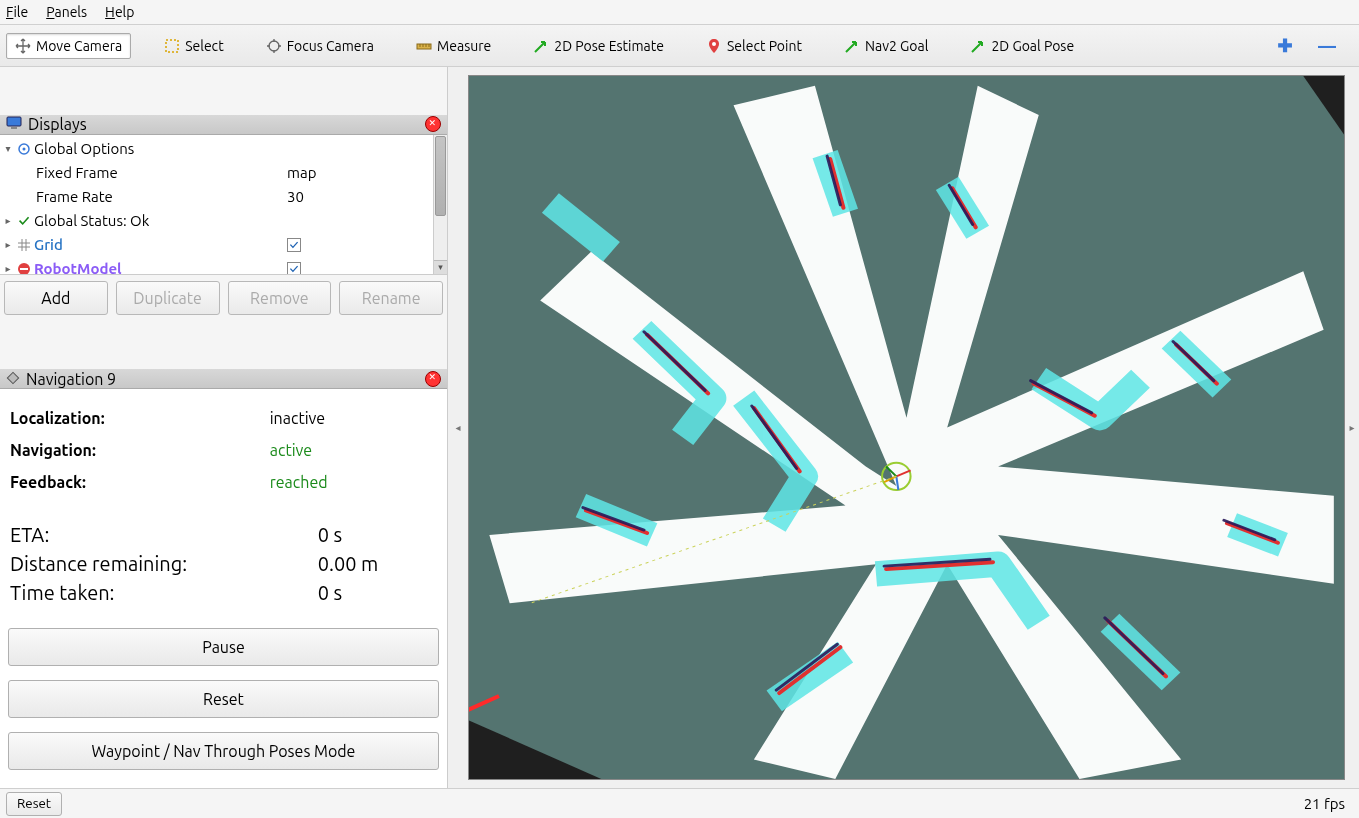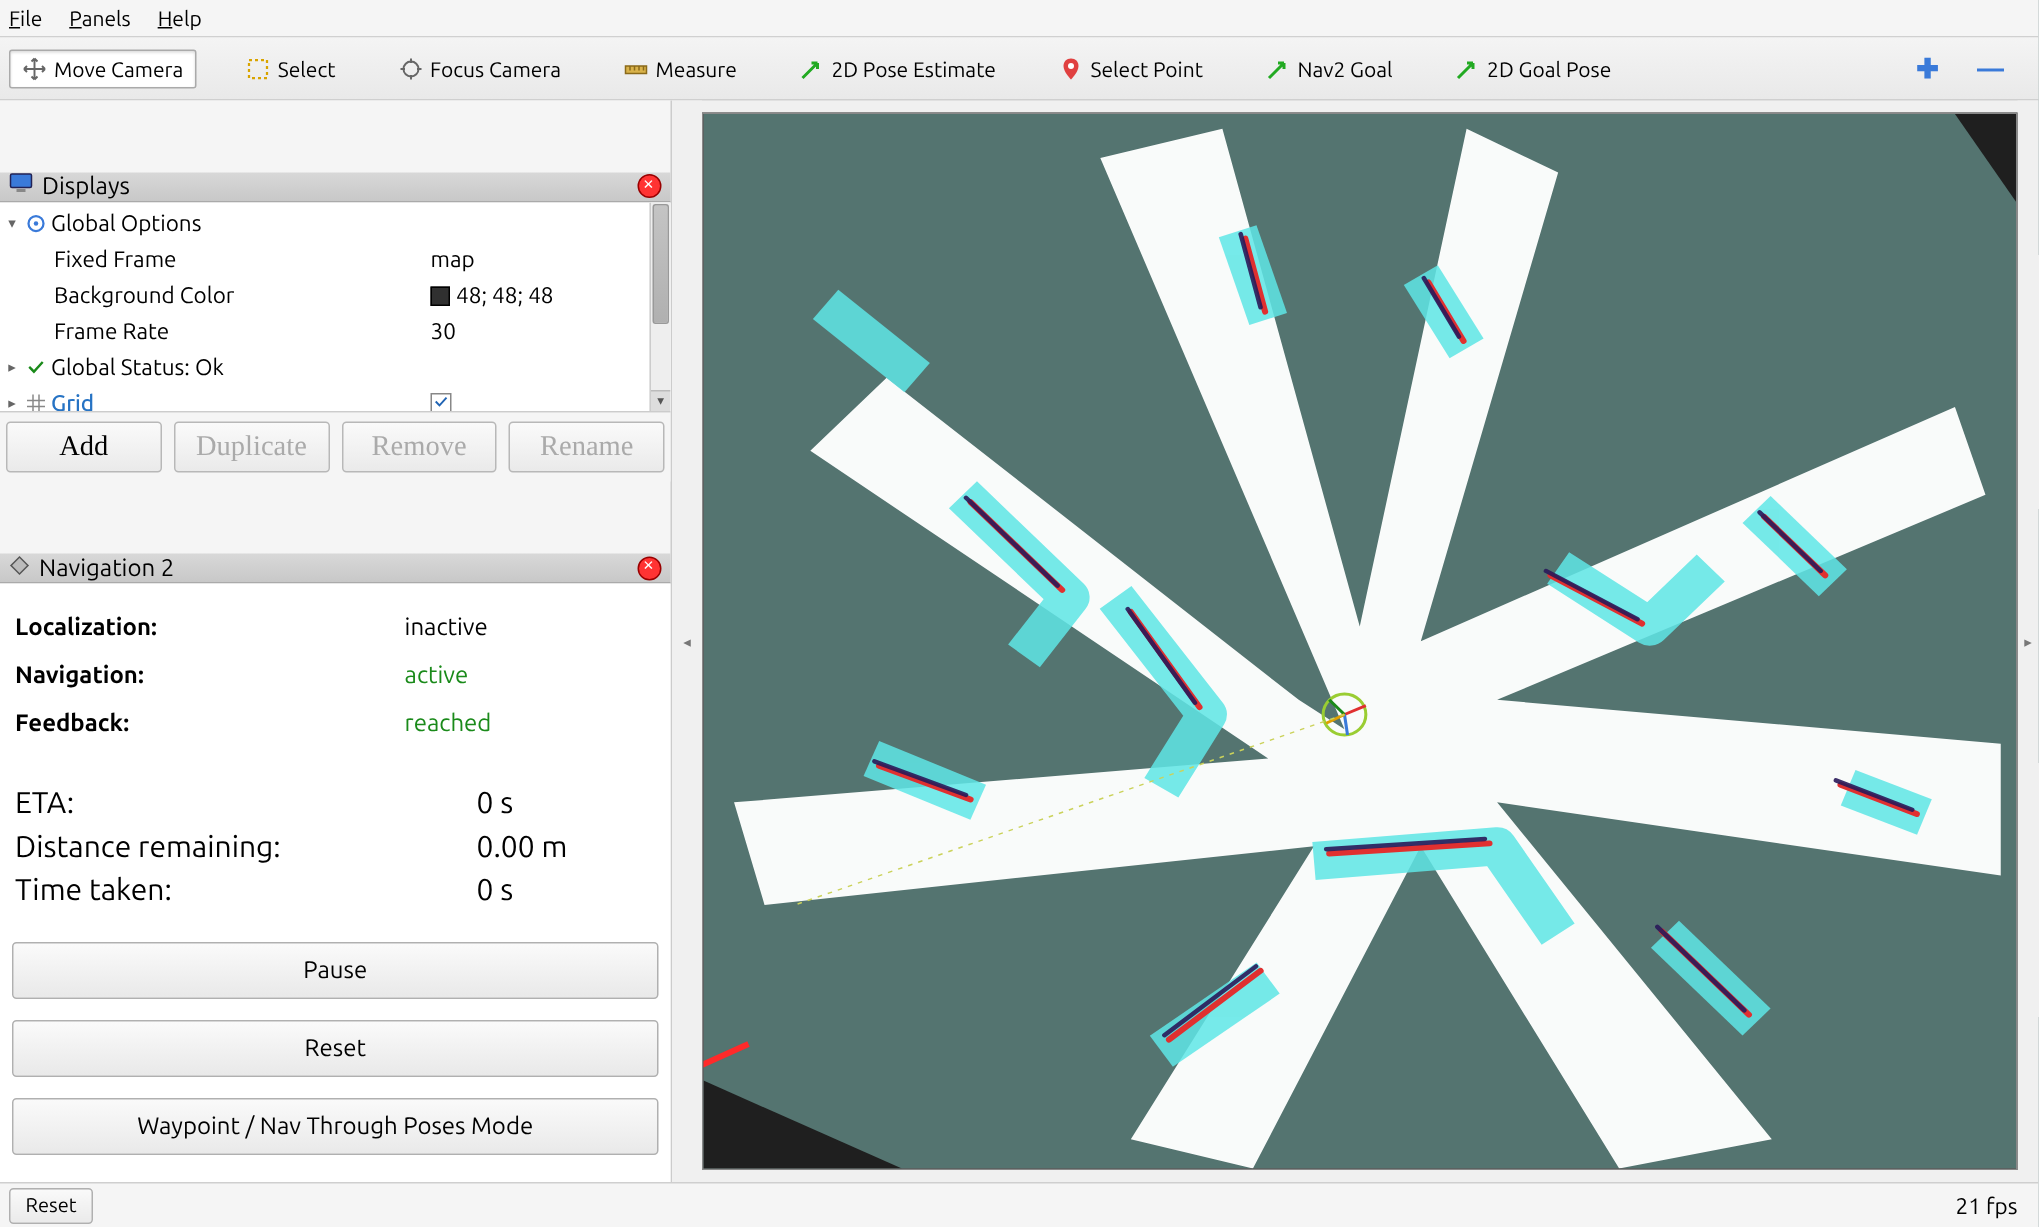--- a/index.html
+++ b/index.html
@@ -39,21 +39,21 @@
   .tree-row.robotmodel .lbl { color: #8b5cf6; font-weight: 600; }
   .tree-row.tf .lbl { color: #3b82f6; font-weight: 600; }
   .tree-row .cbx { width: 14px; height: 14px; border: 1px solid #888; background: #fff; display: flex; align-items: center; justify-content: center; }
   .tree-row .cbx.checked::after { content: "✓"; color: #2064b4; font-size: 12px; line-height: 12px; font-weight: bold; }
   .color-swatch { width: 13px; height: 13px; background: #303030; border: 1px solid #000; display: inline-block; vertical-align: -2px; margin-right: 4px; }
   .scrollbar-v { position: absolute; right: 0; top: 0; bottom: 0; width: 14px; background: #eee; border-left: 1px solid #ccc; }
   .scrollbar-thumb { position: absolute; left: 1px; right: 1px; top: 1px; height: 80px; background: linear-gradient(#c4c4c4,#b0b0b0); border: 1px solid #999; border-radius: 2px; }
   .scrollbar-down { position: absolute; left:0; right:0; bottom:0; height:14px; background:#ddd; border-top:1px solid #bbb; text-align:center; font-size:9px; color:#555; line-height:13px; }
   
   .displays-btnrow { display: flex; gap: 8px; padding: 6px 4px; background: #f5f5f5; }
-  .displays-btnrow button { flex: 1; height: 34px; font-size: 19px; background: linear-gradient(#fafafa,#eaeaea); border: 1px solid #b8b8b8; border-radius: 3px; cursor: default; font-family: Liberation Serif, serif; }
+  .displays-btnrow button { flex: 1; height: 34px; font-size: 16px; background: linear-gradient(#fafafa,#eaeaea); border: 1px solid #b8b8b8; border-radius: 3px; cursor: default; }
   .displays-btnrow button:disabled { color: #aaa; }
   
   
   .nav-body { background: #fff; flex: 1; padding: 12px 8px 10px 8px; font-size: 16px; display: flex; flex-direction: column; gap: 6px; }
   .nav-status { margin-bottom: 14px; }
   .nav-status td { padding: 6px 10px 6px 0; }
   .nav-status .k { font-weight: 600; }
   .nav-status .active { color: #1a8a1a; }
   .nav-status .reached { color: #1a8a1a; }
   .nav-metrics { margin-bottom: 14px; }
@@ -185,24 +185,20 @@
                 <circle cx="7" cy="7" r="1.5" fill="#3a7ad9"></circle>
               </svg>
             </span>
           <span class="lbl">Global Options</span>
         </div>
         <div class="tree-row" style="padding-left:34px">
           <span class="lbl">Fixed Frame</span>
           <span class="val">map</span>
         </div>
         <div class="tree-row" style="padding-left:34px">
-          <span class="lbl">Background Color</span>
-          <span class="val"><span class="color-swatch"></span><span>48; 48; 48</span></span>
-        </div>
-        <div class="tree-row" style="padding-left:34px">
           <span class="lbl">Frame Rate</span>
           <span class="val">30</span>
         </div>
         <div class="tree-row">
           <span class="exp">▸</span>
           <span class="ic" style="color:#1a8a1a;font-weight:bold;">✓</span>
           <span class="lbl">Global Status: Ok</span>
         </div>
         <div class="tree-row grid-lbl">
           <span class="exp">▸</span>
@@ -253,21 +249,21 @@
       <button>Add</button>
       <button disabled="">Duplicate</button>
       <button disabled="">Remove</button>
       <button disabled="">Rename</button>
     </div>
 
     <div class="panel-titlebar">
       <span><svg width="14" height="14">
             <rect x="3" y="3" width="8" height="8" transform="rotate(45 7 7)" fill="#bbb" stroke="#555"></rect>
           </svg></span>
-      <span>Navigation 2</span>
+      <span>Navigation 9</span>
       <span class="closebtn"></span>
     </div>
     <div class="nav-body">
       <table class="nav-status">
         <tbody>
             <tr>
               <td class="k">Localization:</td>
             <td>inactive</td>
             </tr>
         <tr>

